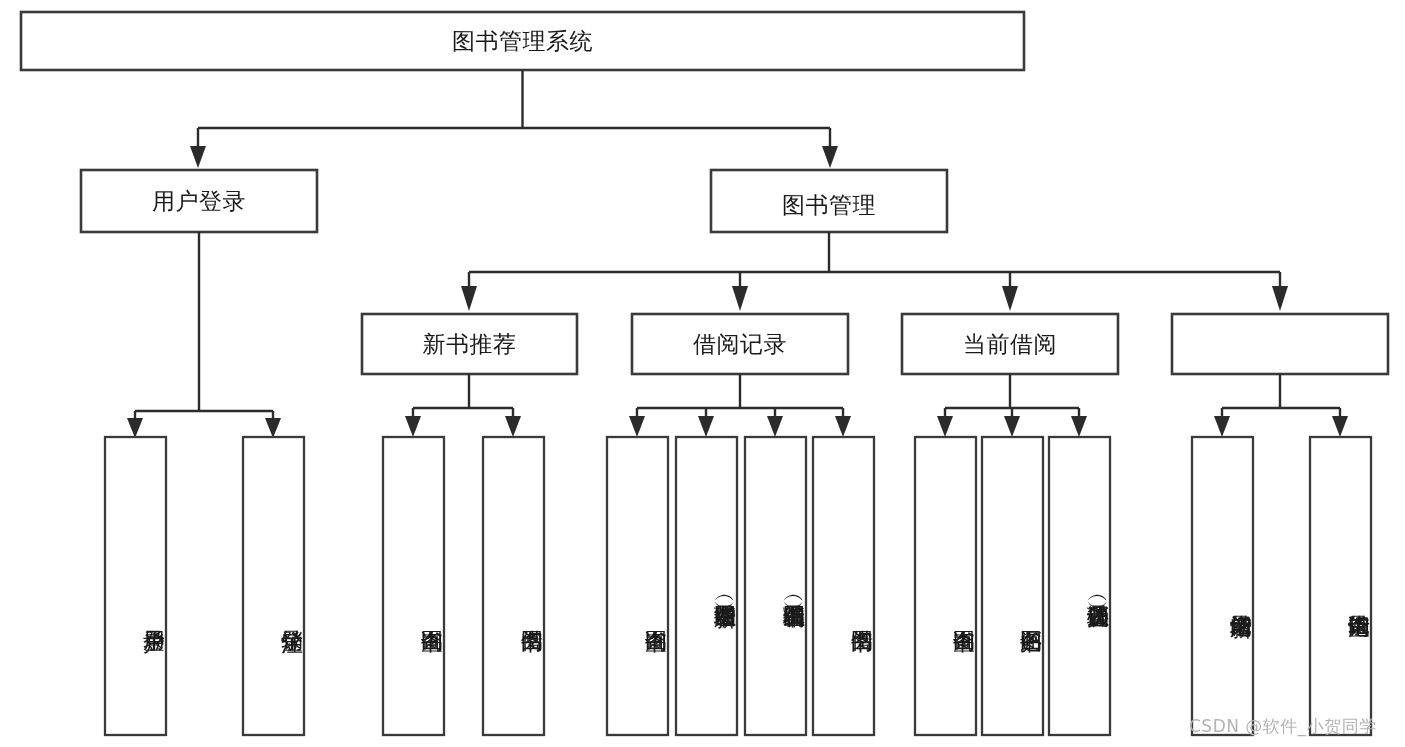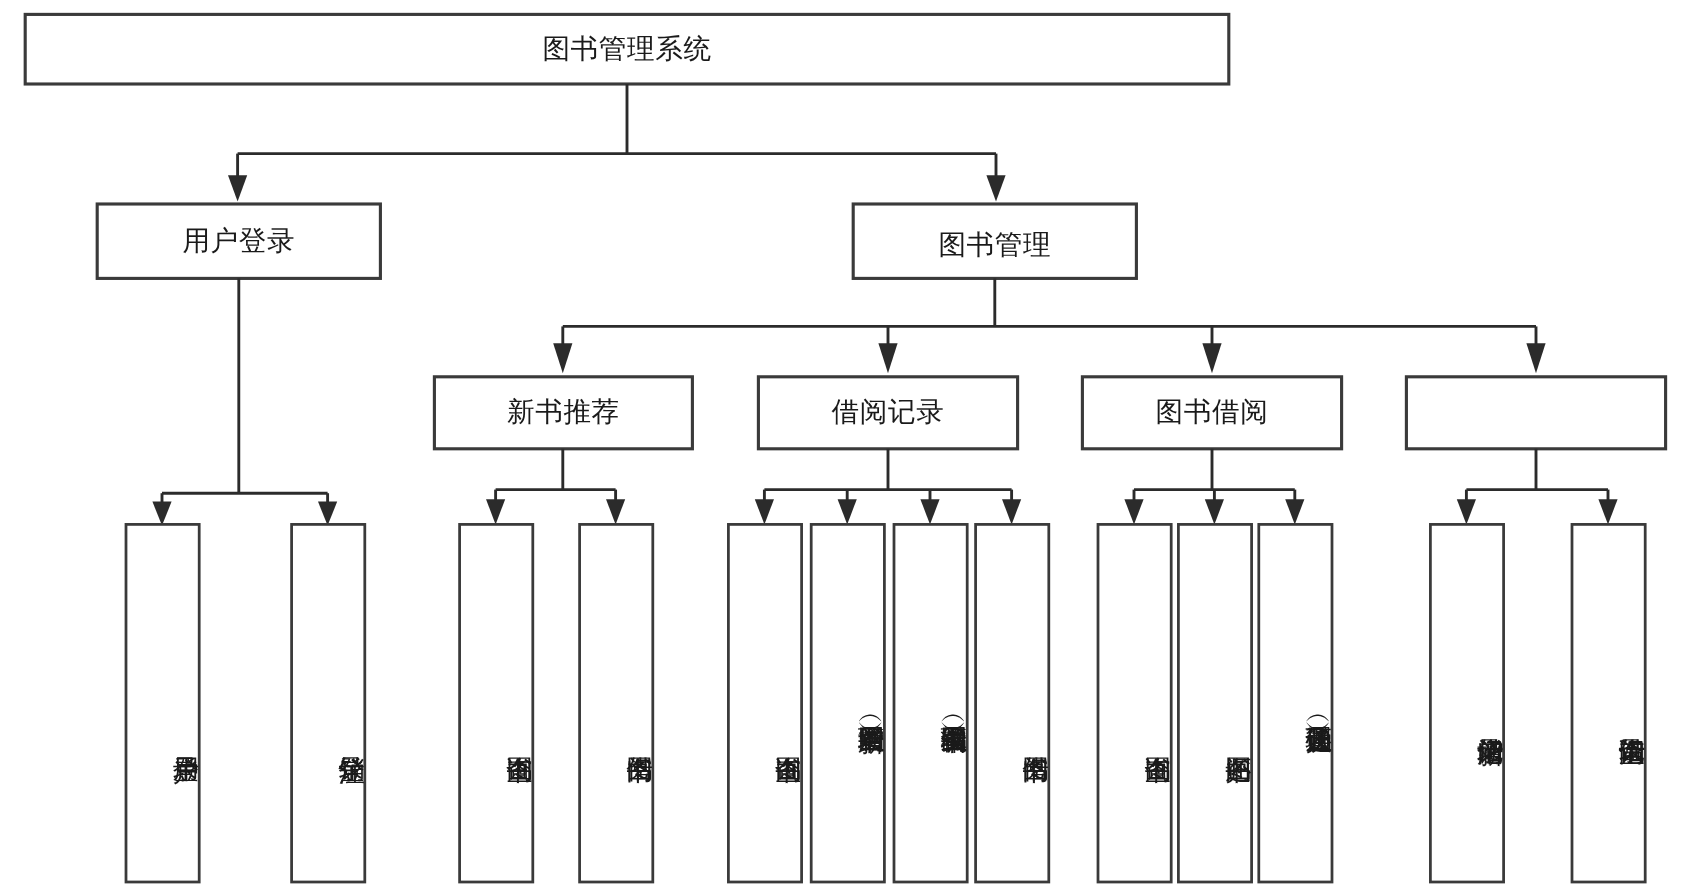--- a/index.html
+++ b/index.html
@@ -179,34 +179,35 @@
 
   </svg>
 
   <div class="node-label-h" style="left:21px; top:12px; width:1003px; height:58px;text-align:center;">图书管理系统</div>
 
   <div class="node-label-h" style="left:81px; top:170px; width:236px; height:62px;">用户登录</div>
   <div class="node-label-h" style="left:711px; top:170px; width:236px; height:70px;">图书管理</div>
 
   <div class="node-label-h" style="left:362px; top:314px; width:215px; height:60px;">新书推荐</div>
   <div class="node-label-h" style="left:632px; top:314px; width:216px; height:60px;">借阅记录</div>
-  <div class="node-label-h" style="left:902px; top:314px; width:216px; height:60px;">图书借阅</div>
+  <div class="node-label-h" style="left:902px; top:314px; width:216px; height:60px;">当前借阅</div>
 
   <div class="node-label-v" style="left:105px; top:493px; width:61px; height:240px;">用户登录</div>
   <div class="node-label-v" style="left:243px; top:493px; width:61px; height:240px;">注销登录</div>
 
   <div class="node-label-v" style="left:383px; top:493px; width:61px; height:240px;">查询图书</div>
   <div class="node-label-v" style="left:483px; top:493px; width:61px; height:240px;">借阅图书</div>
 
   <div class="node-label-v" style="left:607px; top:493px; width:61px; height:240px;">查询图书</div>
   <div class="node-label-v" style="left:676px; top:443px; width:61px; height:290px;">新增图书（管理员）</div>
   <div class="node-label-v" style="left:745px; top:443px; width:61px; height:290px;">编辑图书（管理员）</div>
   <div class="node-label-v" style="left:813px; top:493px; width:61px; height:240px;">借阅图书</div>
 
   <div class="node-label-v" style="left:915px; top:493px; width:61px; height:240px;">查询图书</div>
   <div class="node-label-v" style="left:982px; top:493px; width:61px; height:240px;">归还图书</div>
   <div class="node-label-v" style="left:1049px; top:443px; width:61px; height:290px;">确认归还（管理员）</div>
 
   <div class="node-label-v" style="left:1192px; top:465px; width:61px; height:266px;">新增借阅记录</div>
   <div class="node-label-v" style="left:1310px; top:465px; width:61px; height:266px;">查询借阅记录</div>
 
+  <div class="watermark">CSDN @软件_小贺同学</div>
 
 </div>
 
 </body></html>

